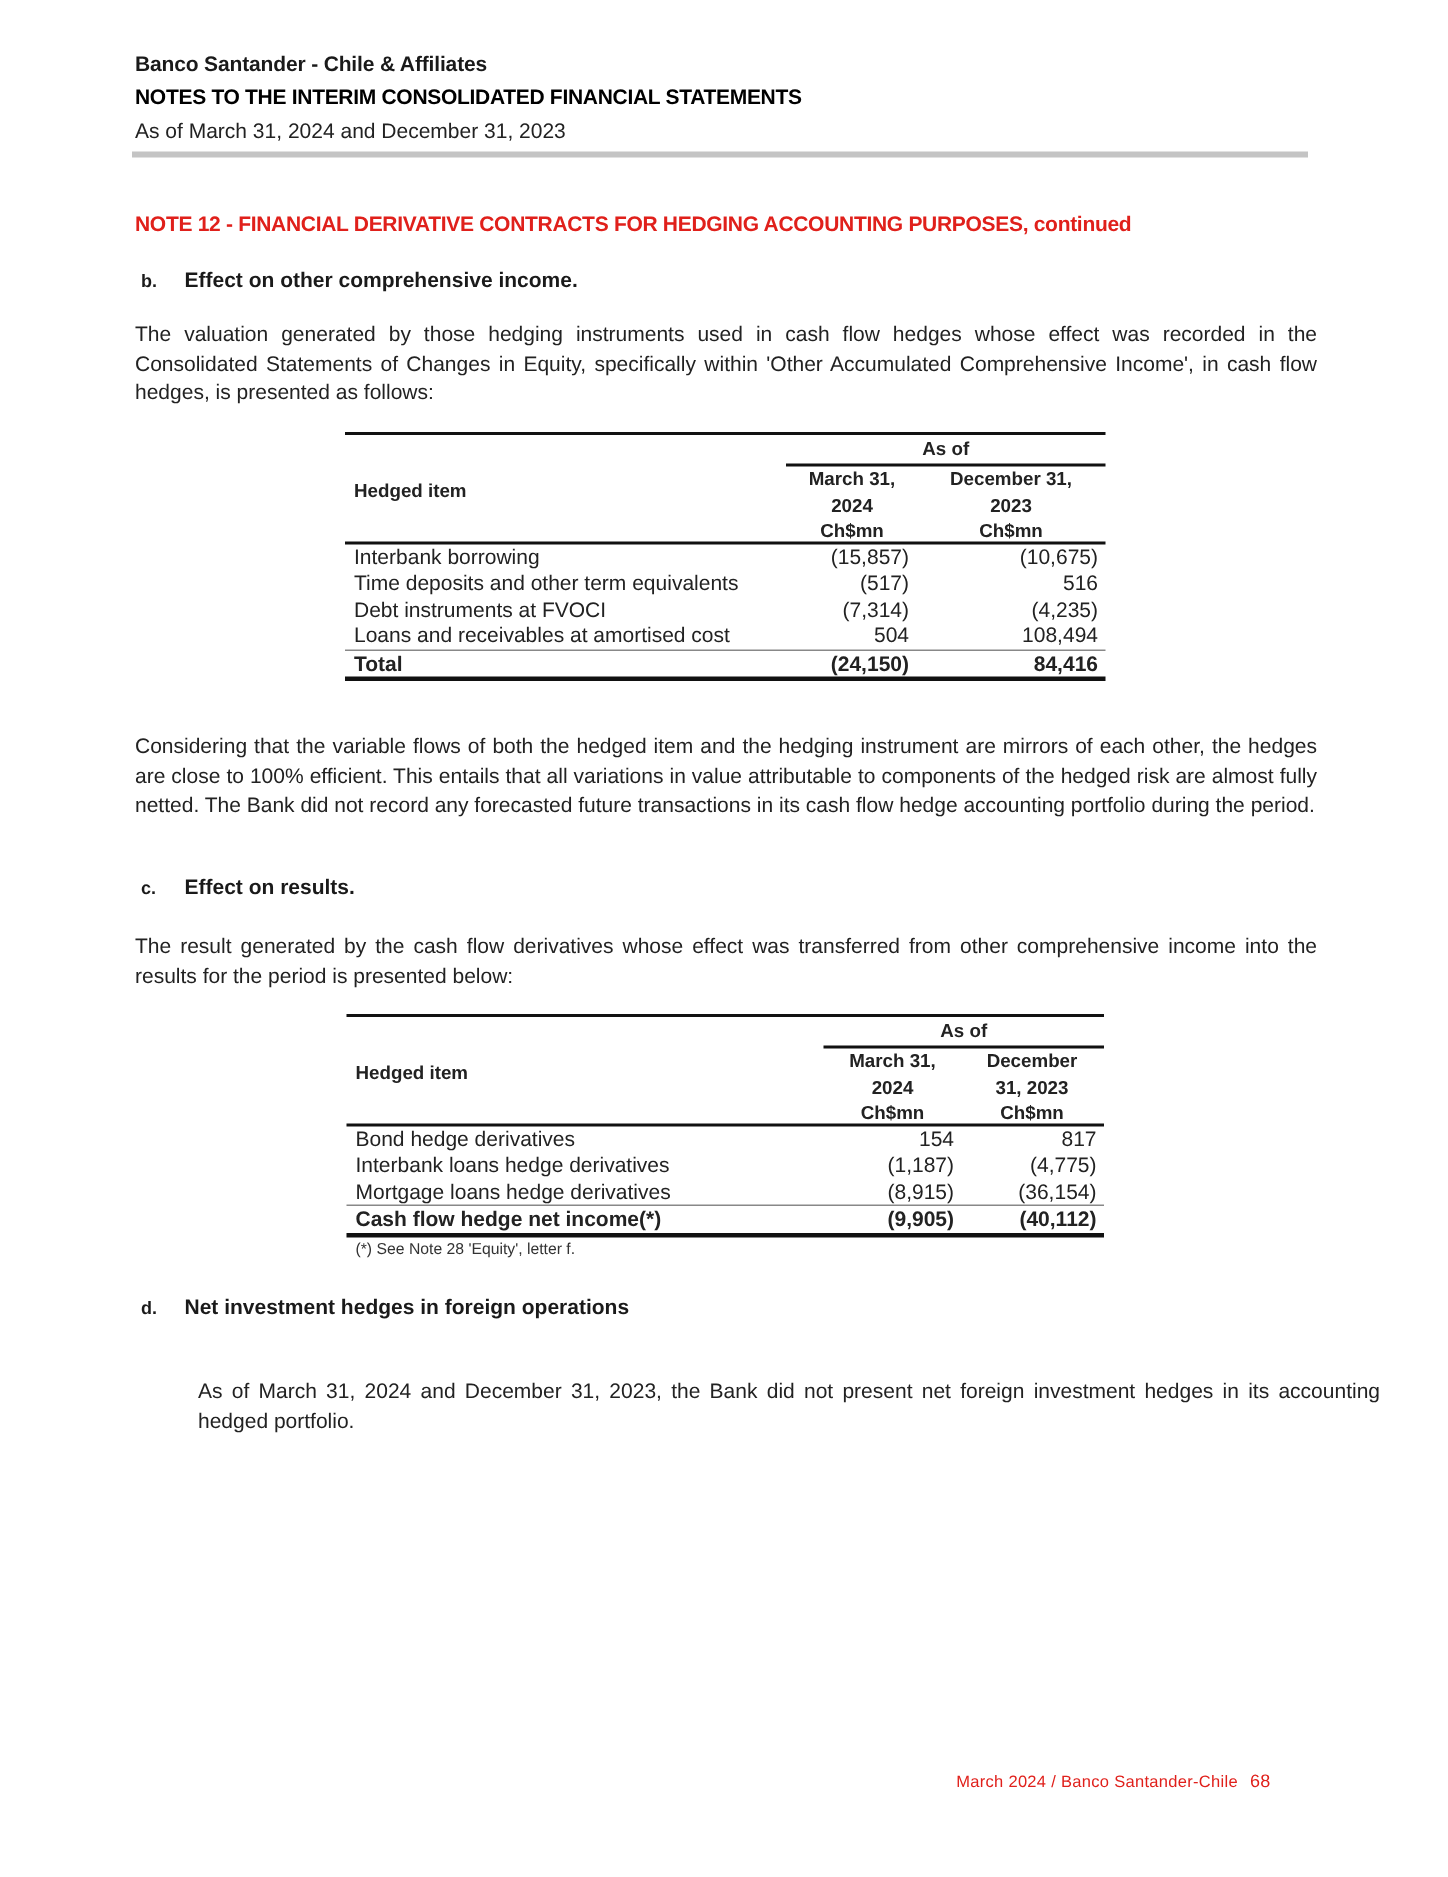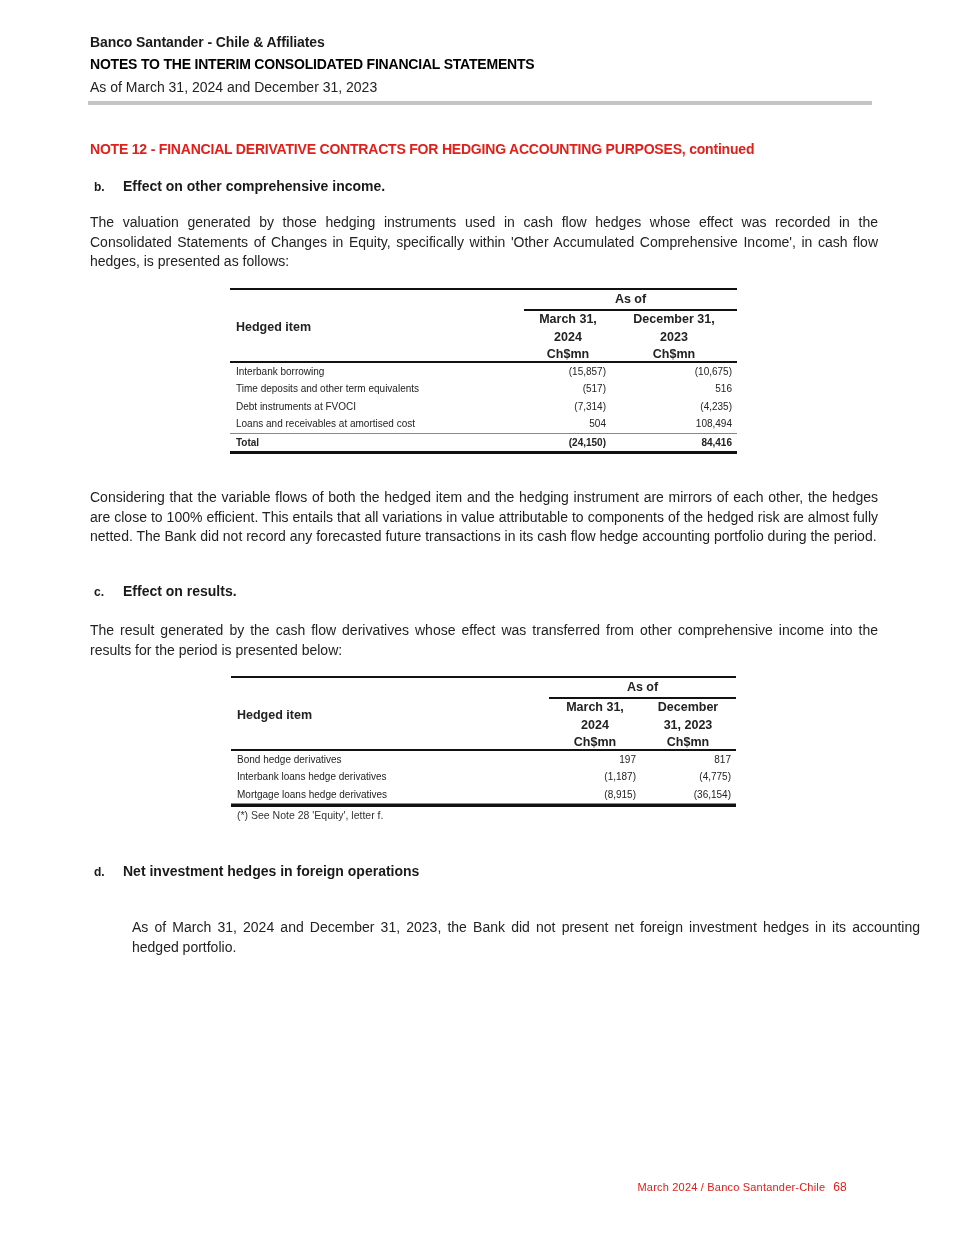--- a/index.html
+++ b/index.html
@@ -106,21 +106,21 @@
       font-weight: bold;
       font-size: 12.5px;
       line-height: 17.5px;
     }
     .t-sep {
       height: 1.5px; background: #111;
     }
     .t-row {
       position: relative;
       height: 17.5px;
-      font-size: 10px;
+      font-size: 14px;
       line-height: 17.5px;
     }
     .t-row .lbl {
       position: absolute;
       left: 6px;
     }
     .t-row .v {
       position: absolute;
       text-align: right;
       margin-left: 12px;
@@ -246,34 +246,39 @@
       <div class="col-h" style="left:414px; width:86px; top:21px;">
         <div>December</div>
         <div>31, 2023</div>
         <div>Ch$mn</div>
       </div>
     </div>
     <div class="t-sep"></div>
 
     <div class="t-row">
       <span class="lbl">Bond hedge derivatives</span>
-      <span class="v" style="right:100px;">197</span>
+      <span class="v" style="right:100px;">154</span>
       <span class="v" style="right:5px;">817</span>
     </div>
     <div class="t-row">
       <span class="lbl">Interbank loans hedge derivatives</span>
       <span class="v" style="right:100px;">(1,187)</span>
       <span class="v" style="right:5px;">(4,775)</span>
     </div>
     <div class="t-row">
       <span class="lbl">Mortgage loans hedge derivatives</span>
       <span class="v" style="right:100px;">(8,915)</span>
       <span class="v" style="right:5px;">(36,154)</span>
     </div>
     <div class="t-thin"></div>
+    <div class="t-row total">
+      <span class="lbl">Cash flow hedge net income(*)</span>
+      <span class="v" style="right:100px;">(9,905)</span>
+      <span class="v" style="right:5px;">(40,112)</span>
+    </div>
     <div class="t-bottom"></div>
     <div class="footnote">(*) See Note 28 'Equity', letter f.</div>
   </div>
 
   <div class="sec-head" style="top:863px;">
     <span class="letter">d.</span>
     <span>Net investment hedges in foreign operations</span>
   </div>
   <div class="para" style="top:918px;margin-left:42px;">As of March 31, 2024 and December 31, 2023, the Bank did not present net foreign investment hedges in its accounting hedged portfolio.</div>
 

